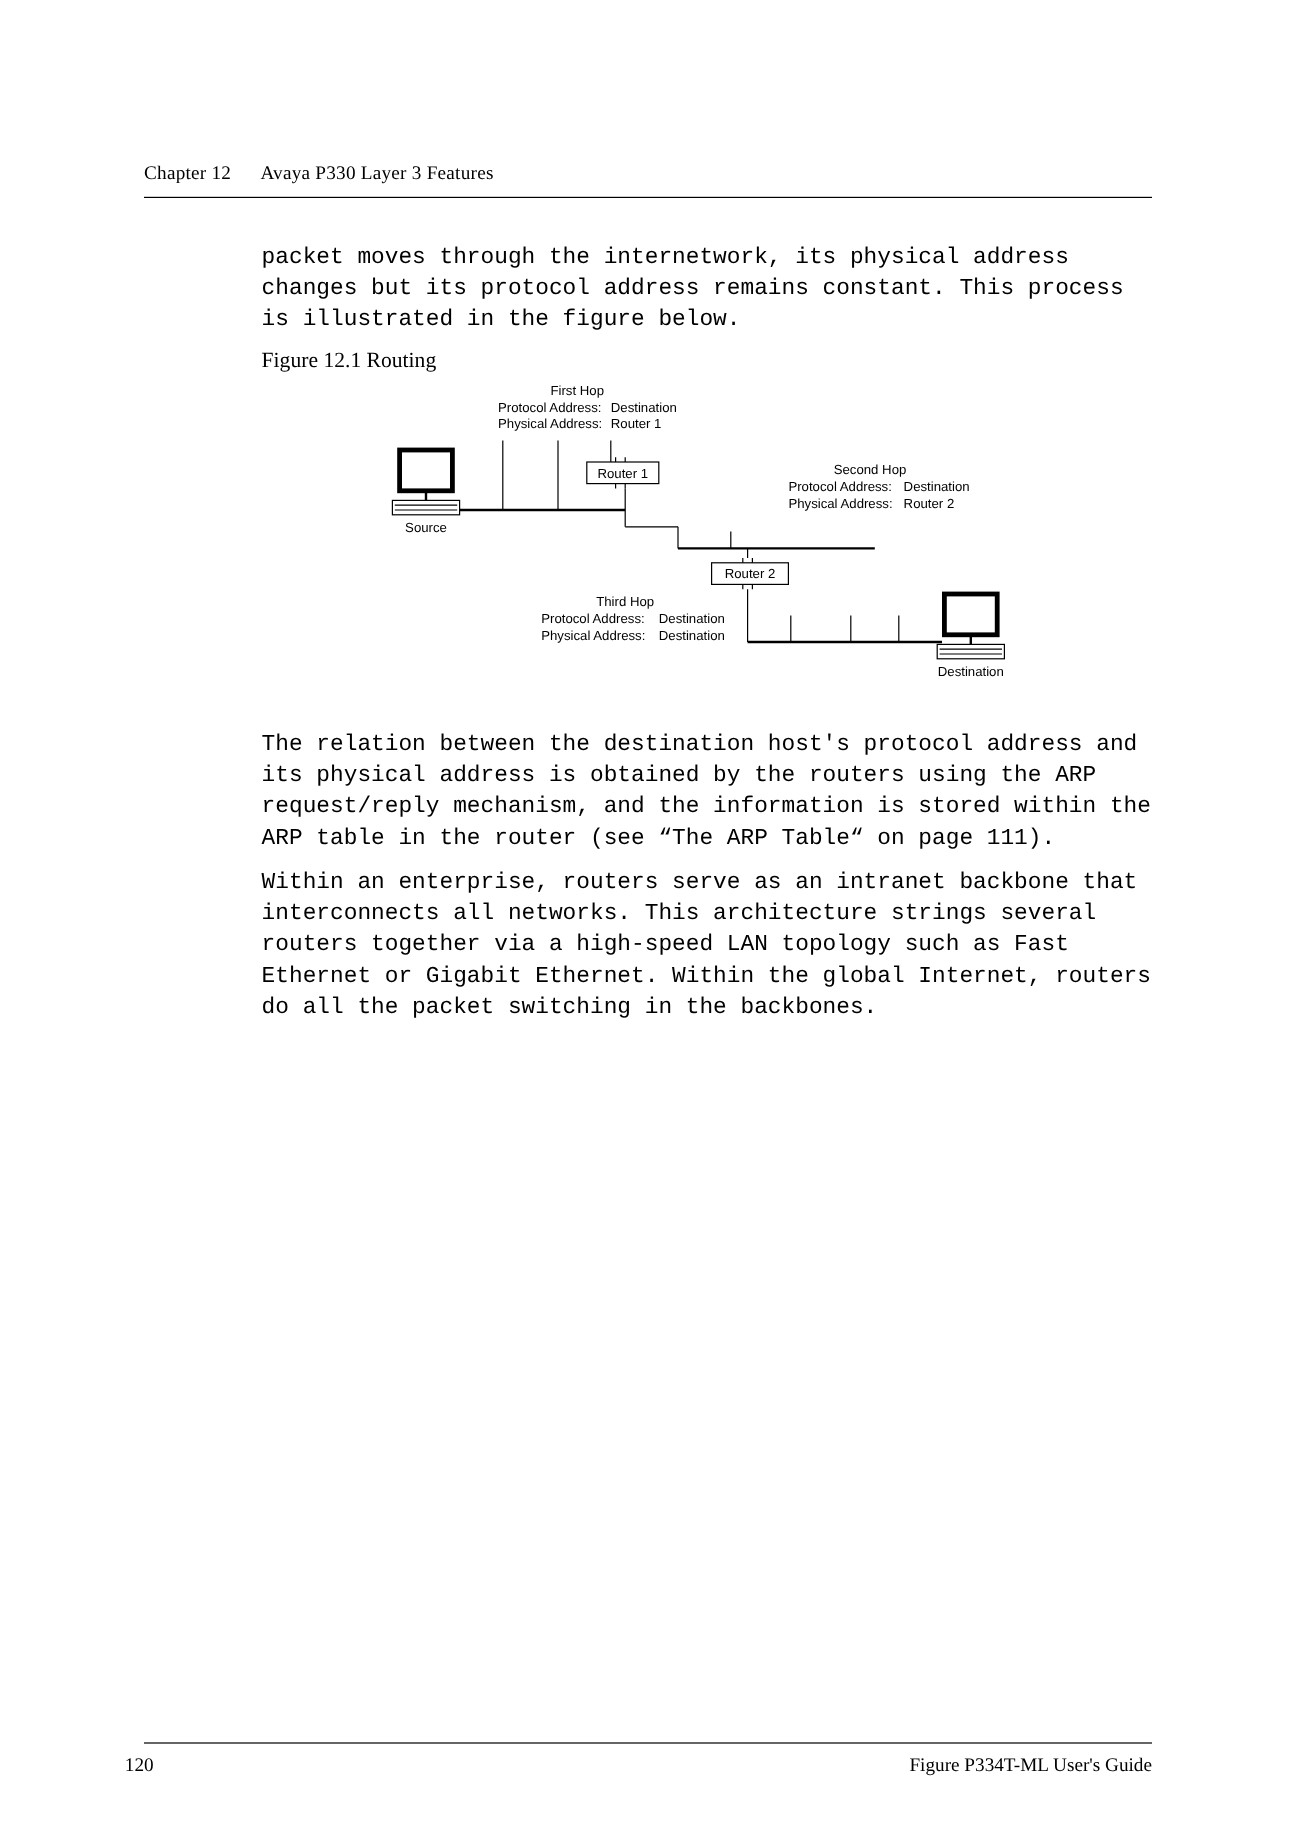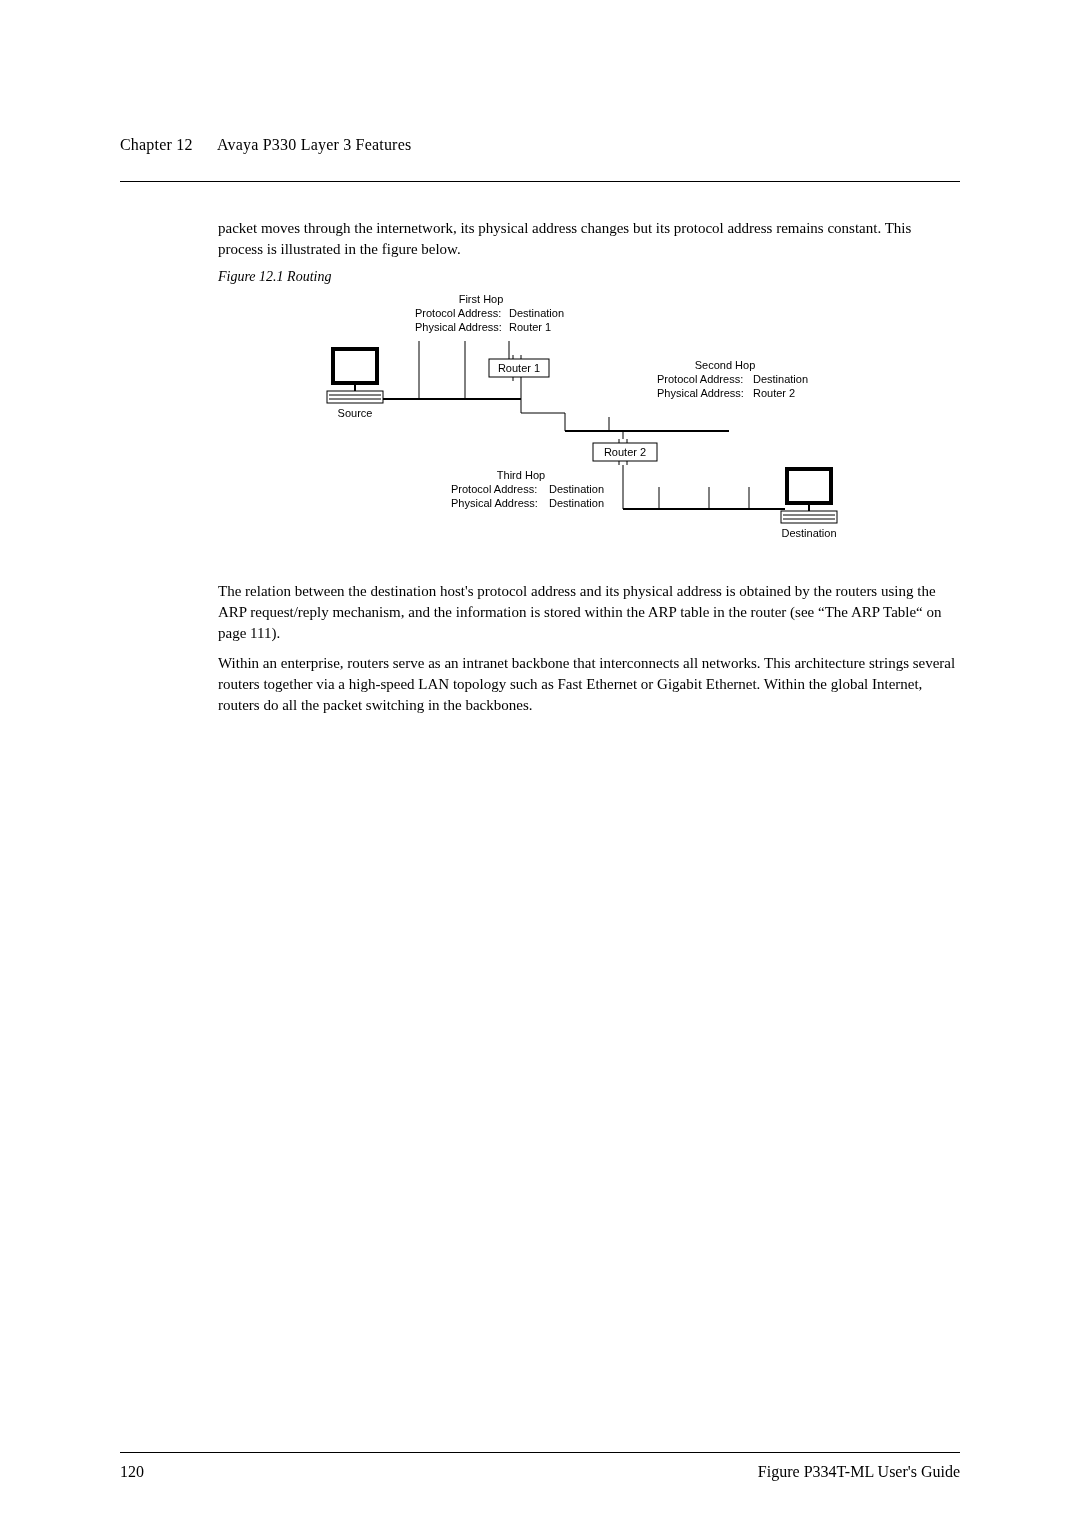--- a/index.html
+++ b/index.html
@@ -8,55 +8,55 @@
     font-family: "Palatino Linotype", Palatino, "Book Antiqua", Georgia, serif;
     color: #000;
     width: 1080px;
     height: 1527px;
     position: relative;
     padding: 136px 120px 0 120px;
   }
   .header-line {
     font-size: 16px;
     letter-spacing: 0.2px;
-    margin-bottom: 27px;
+    margin-bottom: 10px;
   }
   hr.top-rule {
     border: none;
     border-top: 1px solid #000;
     margin-bottom: 36px;
   }
   .body-indent {
     margin-left: 98px;
   }
   .para {
-    font-size: 15px;
+    font-size: 19px;
     line-height: 1.38;
     margin-bottom: 10px;
+    font-family: Liberation Mono, monospace;
   }
   .fig-caption {
-    font-style: italic;
-    font-size: 14px;
+    font-size: 18px;
     margin-bottom: 6px;
   }
   .diagram {
     display: block;
     margin: 0 auto 30px auto;
   }
   hr.bottom-rule {
     position: absolute;
     left: 120px;
     right: 120px;
     bottom: 74px;
     border: none;
     border-top: 1px solid #000;
   }
   .footer {
     position: absolute;
-    left: 120px;
+    left: 104px;
     right: 120px;
     bottom: 46px;
     font-size: 16px;
     display: flex;
     justify-content: space-between;
   }
   .diagram text { font-family: Arial, Helvetica, sans-serif; }
 </style>
 </head>
 <body>

